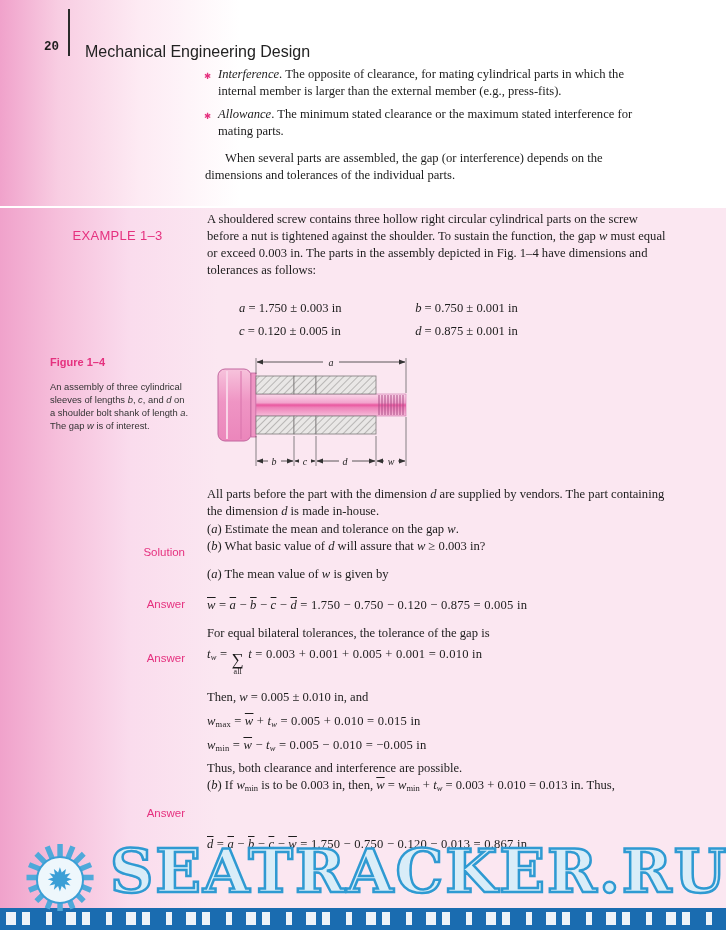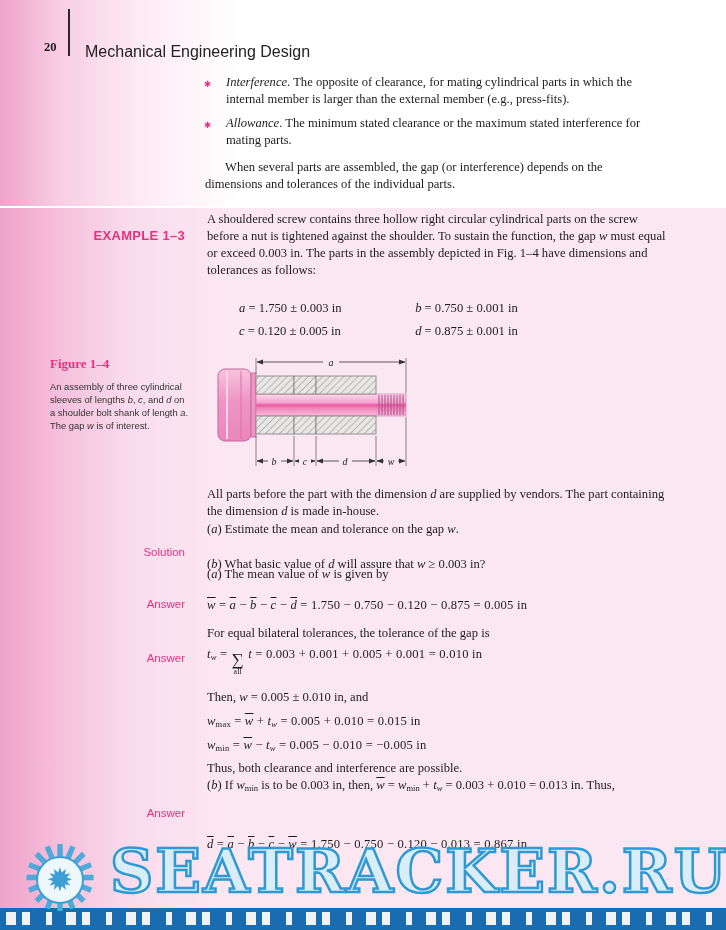--- a/index.html
+++ b/index.html
@@ -2,43 +2,43 @@
 <html><head>
 <meta charset="utf-8">
 <style>
   html,body { margin:0; padding:0; background:#ffffff; }
   .page {
     position:relative; width:726px; height:930px; overflow:hidden;
     background: linear-gradient(90deg, #f0a2cb 0%, #f8cde2 8%, #fdeaf3 19%, #ffffff 33%);
     font-family:"Liberation Serif","DejaVu Serif",serif; color:#1c1c1c;
   }
   
-  .pg-num { position:absolute; left:44px; top:40px; font-family:Liberation Serif, serif; font-weight:bold; font-size:12.5px; }
+  .pg-num { position:absolute; left:44px; top:40px; font-family:Liberation Mono, monospace; font-weight:bold; font-size:12.5px; }
   .hdr-rule { position:absolute; left:68px; top:9px; width:1.5px; height:47px; background:#2a2a2a; }
   .run-head { position:absolute; left:85px; top:43px; font-family:"Liberation Sans",sans-serif; font-size:16px; color:#222; }
 
   
   .intro { position:absolute; left:205px; top:66px; width:458px; font-size:12.6px; line-height:16.5px; }
   .bullet { position:relative; padding-left:13px; margin-bottom:7px; }
   .bullet .marker { position:absolute; left:-1px; top:2px; font-size:8.5px; color:#e5317f; }
-  .bullet p { margin:8px; }
+  .bullet p { margin:0; }
   .intro-para { margin:11px 0 0 0; text-indent:20px; }
 
   
   .panel {
     position:absolute; left:0; top:206px; right:0; bottom:0;
     background: linear-gradient(90deg, #f0a2cb 0%, #f6bfdb 8%, #fadced 18%, #fbe7f1 30%, #fbe7f1 100%);
     border-top:2px solid #ffffff;
   }
   .col { position:absolute; left:207px; width:461px; font-size:12.6px; line-height:17px; }
   .eq { text-align:left; letter-spacing:.2px; }
   .side-label { position:absolute; left:50px; width:135px; text-align:right; color:#e5317f; font-family:"Liberation Sans",sans-serif; }
-  .lbl-example { font-weight:bold; font-size:13px; letter-spacing:.3px; }
+  .lbl-example { font-weight:normal; font-size:13px; letter-spacing:.3px;text-align:center; }
   .lbl-small { font-size:11.5px; }
-  .fig-label { position:absolute; left:50px; color:#e5317f; font-family:Liberation Serif, serif; font-weight:bold; font-size:13px; }
+  .fig-label { position:absolute; left:50px; color:#e5317f; font-family:Liberation Sans, sans-serif; font-weight:bold; font-size:11px; }
   .fig-caption { position:absolute; left:50px; width:140px; font-family:"Liberation Sans",sans-serif; font-size:9.4px; line-height:13px; color:#333; }
   .dims { position:absolute; left:207px; width:461px; font-size:12.6px; line-height:17px; }
   .dimrow { margin-bottom:6px; }
   .dim-cell-l { display:inline-block; margin-left:32px; width:173px; }
   .dim-cell-r { display:inline-block; }
 
   .it { font-style:italic; }
   .ov { text-decoration:overline; }
   sub { font-size:8.5px; position:relative; top:2px; line-height:0; vertical-align:baseline; }
   .stack { display:inline-flex; flex-direction:column; align-items:center; vertical-align:-0.55em; line-height:.95; margin:0 1px; }
@@ -185,21 +185,21 @@
       <rect x="89" y="100" width="12" height="13" fill="#fbe7f1"></rect>
       <text class="dimlbl" x="95" y="111">c</text>
       <rect x="129" y="100" width="13" height="13" fill="#fbe7f1"></rect>
       <text class="dimlbl" x="135" y="111">d</text>
       <rect x="174" y="100" width="14" height="13" fill="#fbe7f1"></rect>
       <text class="dimlbl" x="181" y="111">w</text>
     </svg>
 
     <div class="col" style="top:278px"><span>All parts before the part with the dimension </span><span class="it">d</span><span> are supplied by vendors. The part containing the dimension </span><span class="it">d</span><span> is made in-house.</span></div>
     <div class="col" style="top:313px"><span>(</span><span class="it">a</span><span>) Estimate the mean and tolerance on the gap </span><span class="it">w</span><span>.</span></div>
-    <div class="col" style="top:348px"><span>(</span><span class="it">b</span><span>) What basic value of </span><span class="it">d</span><span> will assure that </span><span class="it">w</span><span> ≥ 0.003 in?</span></div>
+    <div class="col" style="top:330px"><span>(</span><span class="it">b</span><span>) What basic value of </span><span class="it">d</span><span> will assure that </span><span class="it">w</span><span> ≥ 0.003 in?</span></div>
 
     <div class="side-label lbl-small" style="top:338px">Solution</div>
     <div class="col" style="top:358px"><span>(</span><span class="it">a</span><span>) The mean value of </span><span class="it">w</span><span> is given by</span></div>
 
     <div class="side-label lbl-small" style="top:390px">Answer</div>
     <div class="col eq" style="top:389px"><span class="it ov">w</span><span> = </span><span class="it ov">a</span><span> − </span><span class="it ov">b</span><span> − </span><span class="it ov">c</span><span> − </span><span class="it ov">d</span><span> = 1.750 − 0.750 − 0.120 − 0.875 = 0.005 in</span></div>
 
     <div class="col" style="top:417px">For equal bilateral tolerances, the tolerance of the gap is</div>
 
     <div class="side-label lbl-small" style="top:444px">Answer</div>

